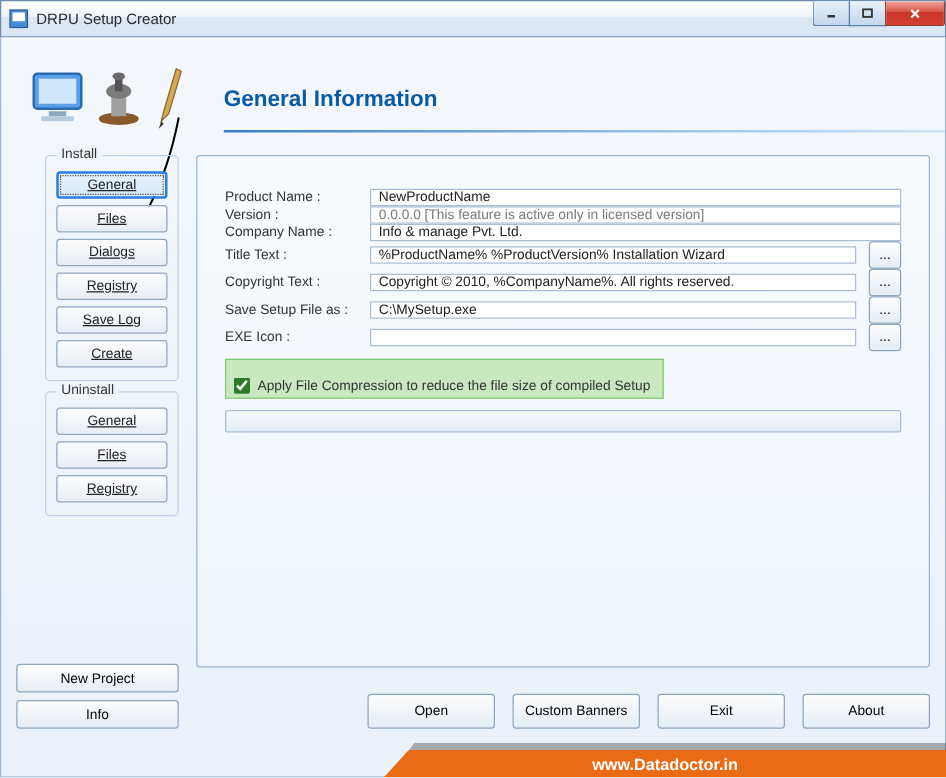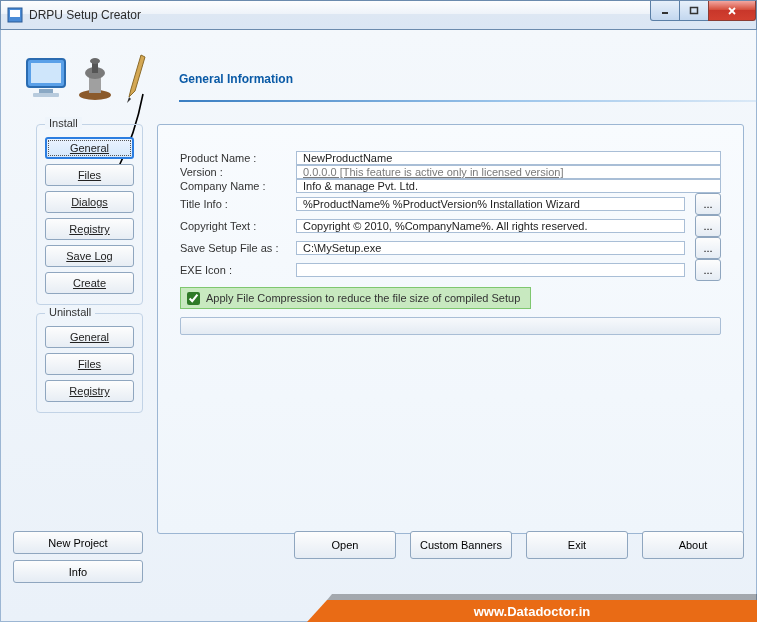--- a/index.html
+++ b/index.html
@@ -14,21 +14,21 @@
 .win-min { background: linear-gradient(to bottom, #e7f0fa, #c3d7ef); border-bottom-left-radius: 3px; }
 .win-max { background: linear-gradient(to bottom, #e7f0fa, #c3d7ef); }
 .win-close { width: 48px; background: linear-gradient(to bottom, #f3a7a0, #d6513f 45%, #c8362a 46%, #d23f2f); border-color: #8b3c34; border-bottom-right-radius: 3px; color: #fff; font-weight: bold; }
 
 
 .window-body { position: absolute; top: 30px; left: 0; right: 0; bottom: 0; background: linear-gradient(to bottom, #f4f8fc, #eaf1f9); border: 1px solid #9cb6d3; border-top: none; padding: 10px 12px 20px 12px; }
 
 
 .header-area { height: 78px; display: flex; align-items: center; padding-left: 10px; gap: 28px; margin-bottom: 6px; }
 .header-icons { display: flex; align-items: center; gap: 2px; }
-.section-title { font-size: 12px; color: #0a5aa6; font-weight: 600; position: relative; }
+.section-title { font-size: 18px; color: #0a5aa6; font-weight: 600; position: relative; }
 .section-title::after { content: ''; position: absolute; left: 0; right: -560px; bottom: -16px; height: 2px; background: linear-gradient(to right, #3a7ec2, #9ec6eb, transparent); }
 
 
 .arrow-annot { position: absolute; top: 60px; left: 104px; pointer-events: none; }
 
 
 .main-row { display: flex; gap: 14px; height: 410px; }
 
 
 .sidebar { width: 130px; display: flex; flex-direction: column; gap: 8px; }
@@ -36,32 +36,32 @@
 .groupbox-title { position: absolute; top: -8px; left: 8px; background: #eff5fb; padding: 0 4px; font-size: 11px; color: #333; }
 .side-btn { display: block; width: 100%; height: 22px; margin-bottom: 5px; background: linear-gradient(to bottom, #fdfdfd, #e7edf4); border: 1px solid #8fa6bf; border-radius: 3px; font-size: 11px; color: #222; cursor: pointer; text-decoration: underline; }
 .side-btn:last-child { margin-bottom: 0; }
 .side-btn.selected { border: 2px solid #2b7de0; background: linear-gradient(to bottom, #eaf3ff, #d6e8fb); outline: 1px dotted #555; outline-offset: -4px; }
 
 
 .main-panel { flex: 1; border: 1px solid #9cb6d3; border-radius: 3px; background: linear-gradient(to bottom, #f8fbfe, #eff5fb); padding: 26px 22px 12px 22px; display: flex; flex-direction: column; position: relative; }
 .form-row { display: flex; align-items: center; gap: 10px; }
 .form-label { width: 106px; font-size: 11px; color: #333; }
 .form-input { flex: 1; height: 14px; border: 1px solid #a9bed6; background: #fff; padding: 0 6px; font-size: 11px; color: #222; }
-.form-input.readonly { color: #7a7a7a; text-decoration: underline; }
+.form-input.readonly { color: #7a7a7a; }
 .browse-btn { width: 26px; height: 22px; background: linear-gradient(to bottom, #fdfdfd, #e5ecf4); border: 1px solid #8fa6bf; border-radius: 3px; font-size: 11px; cursor: pointer; }
 
 
-.check-row { margin-top: 6px; display: inline-flex; gap: 6px; background: #c8e9c0; border: 1px solid #7fc76f; padding: 4px 10px 3px 6px; font-size: 11px; color: #333; }
+.check-row { margin-top: 6px; display: inline-flex; align-items: center; gap: 6px; background: #c8e9c0; border: 1px solid #7fc76f; padding: 14px 10px 3px 6px; font-size: 11px; color: #333; }
 .check-row input { accent-color: #2f7a28; }
 
 
 .progress-track { margin-top: 8px; height: 18px; border: 1px solid #a9bed6; background: linear-gradient(to bottom, #f7f9fc, #e4ebf3); border-radius: 2px; }
 
 
-.bottom-row { position: absolute; left: 12px; right: 12px; bottom: 38px; display: flex; align-items: flex-start; }
+.bottom-row { position: absolute; left: 12px; right: 12px; bottom: 38px; display: flex; align-items: flex-end; }
 .bottom-left { display: flex; flex-direction: column; gap: 6px; width: 130px; }
 .bottom-right { margin-left: auto; display: flex; gap: 14px; }
 .action-btn { width: 102px; height: 28px; background: linear-gradient(to bottom, #fdfdfd, #e5ecf4); border: 1px solid #8fa6bf; border-radius: 3px; font-size: 11px; cursor: pointer; }
 .proj-btn { width: 130px; height: 23px; background: linear-gradient(to bottom, #fdfdfd, #e5ecf4); border: 1px solid #8fa6bf; border-radius: 3px; font-size: 11px; cursor: pointer; }
 
 
 .footer-banner { position: absolute; bottom: 0; right: 0; width: 450px; height: 22px; background: #e96b15; color: #fff; font-size: 13px; font-weight: bold; display: flex; align-items: center; justify-content: center; clip-path: polygon(20px 0, 100% 0, 100% 100%, 0 100%); }
 .footer-shadow { position: absolute; bottom: 22px; right: 0; width: 450px; height: 6px; background: rgba(0,0,0,0.3); clip-path: polygon(25px 0, 100% 0, 100% 100%, 20px 100%); }
 </style>
 </head>
@@ -150,21 +150,21 @@
       </div>
       <div class="form-row">
         <span class="form-label">Version :</span>
         <input class="form-input readonly" readonly="" value="0.0.0.0 [This feature is active only in licensed version]" style="">
       </div>
       <div class="form-row">
         <span class="form-label">Company Name :</span>
         <input class="form-input" value="Info &amp; manage Pvt. Ltd." style="">
       </div>
       <div class="form-row">
-        <span class="form-label">Title Info :</span>
+        <span class="form-label">Title Text :</span>
         <input class="form-input" value="%ProductName% %ProductVersion% Installation Wizard" style="">
         <button class="browse-btn">...</button>
       </div>
       <div class="form-row">
         <span class="form-label">Copyright Text :</span>
         <input class="form-input" value="Copyright © 2010, %CompanyName%. All rights reserved." style="">
         <button class="browse-btn">...</button>
       </div>
       <div class="form-row">
         <span class="form-label">Save Setup File as :</span>

